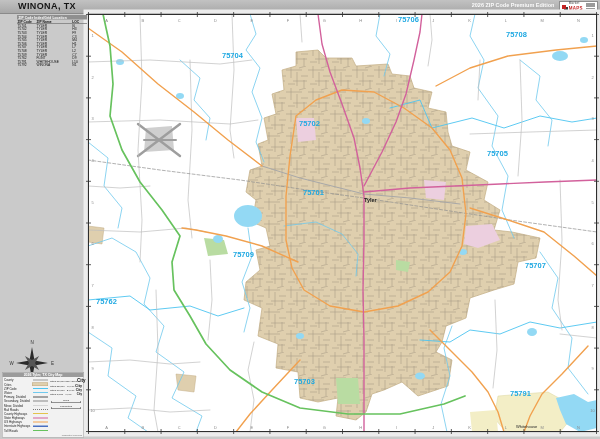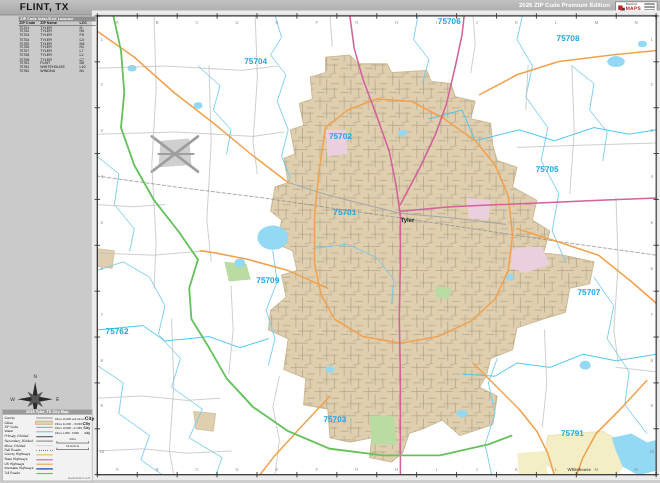--- a/index.html
+++ b/index.html
@@ -57,21 +57,21 @@
   .legend-footer{text-align:right;font-size:5px;color:#666;padding:1px 3px}
   
   .compass{position:absolute;left:8px;top:338px}
   svg text{font-family:"Liberation Sans",sans-serif}
   .map-svg{position:absolute;left:0;top:0}
 </style>
 </head>
 <body>
 
 <div class="header">
-  <div class="page-title">FLINT, TX</div>
+  <div class="page-title">WINONA, TX</div>
   <div class="edition">2026 ZIP Code Premium Edition</div>
   <div class="logo">
     <span class="logo-mark"></span>
     <span class="logo-text">
       <span class="logo-line1">Market</span>
       <span class="logo-line2">MAPS</span>
     </span>
     <span class="logo-badge"></span>
   </div>
 </div>

